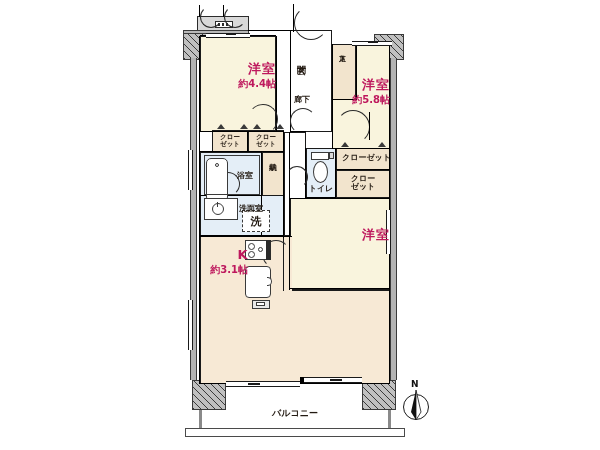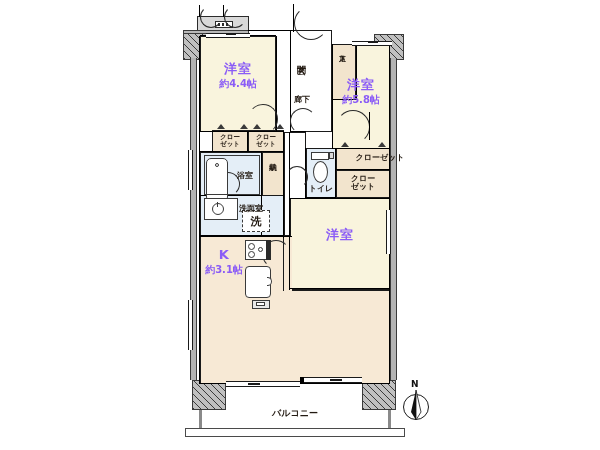--- a/index.html
+++ b/index.html
@@ -20,21 +20,21 @@
 
   
   .wall{position:absolute;background:#000;}
   .hatch{position:absolute;box-sizing:border-box;
          background:#c0c0c0;
          background-image:repeating-linear-gradient(45deg,
            #3a3a3a 0px,#3a3a3a 1px,rgba(0,0,0,0) 1px,rgba(0,0,0,0) 5px);
          border:1px solid #3a3a3a;}
 
   
-  .lbl{position:absolute;text-align:center;color:#8b5cf6;line-height:1.15;
+  .lbl{position:absolute;text-align:right;color:#be185d;line-height:1.15;
        white-space:nowrap;}
   .lbl .big{font-size:13px;font-weight:700;letter-spacing:1px;display:block;}
   .lbl .sml{font-size:10px;font-weight:700;display:block;margin-top:1px;}
   .lbl-en .big{font-size:13px;font-weight:700;letter-spacing:0.5px;}
   .tiny{position:absolute;font-size:6.5px;font-weight:700;color:#231a12;
         text-align:center;line-height:1.05;white-space:nowrap;}
   .vert{position:absolute;font-size:9px;font-weight:700;color:#231a12;
         writing-mode:vertical-rl;text-orientation:upright;line-height:1.05;
         letter-spacing:0px;}
   .vert-s{position:absolute;font-size:6.5px;font-weight:700;color:#231a12;
@@ -258,21 +258,21 @@
   <div class="tiny" style="left:306px;top:185px;width:30px;font-size:8px;">トイレ</div>
 
   <div class="tiny" style="left:212px;top:134px;width:36px;">
     <span>クロー</span><br>
     <span>ゼット</span>
   </div>
   <div class="tiny" style="left:248px;top:134px;width:36px;">
     <span>クロー</span><br>
     <span>ゼット</span>
   </div>
-  <div class="tiny" style="left:336px;top:154px;width:52px;font-size:8px;margin-left:18px;">クローゼット</div>
+  <div class="tiny" style="left:336px;top:154px;width:61px;font-size:8px;">クローゼット</div>
   <div class="tiny" style="left:336px;top:175px;width:54px;font-size:8px;">
     <span>クロー</span><br>
     <span>ゼット</span>
   </div>
 
   <div class="abs" style="left:240px;top:407px;width:110px;text-align:center;font-size:9px;font-weight:700;color:#231a12;">バルコニー</div>
 
   <div class="compass-n" style="left:411px;top:379px;">N</div>
   <div class="compass-c" style="left:403px;top:394px;width:26px;height:26px;"></div>
   <svg style="position:absolute;left:403px;top:390px;width:26px;height:34px;" viewBox="0 0 26 34">

